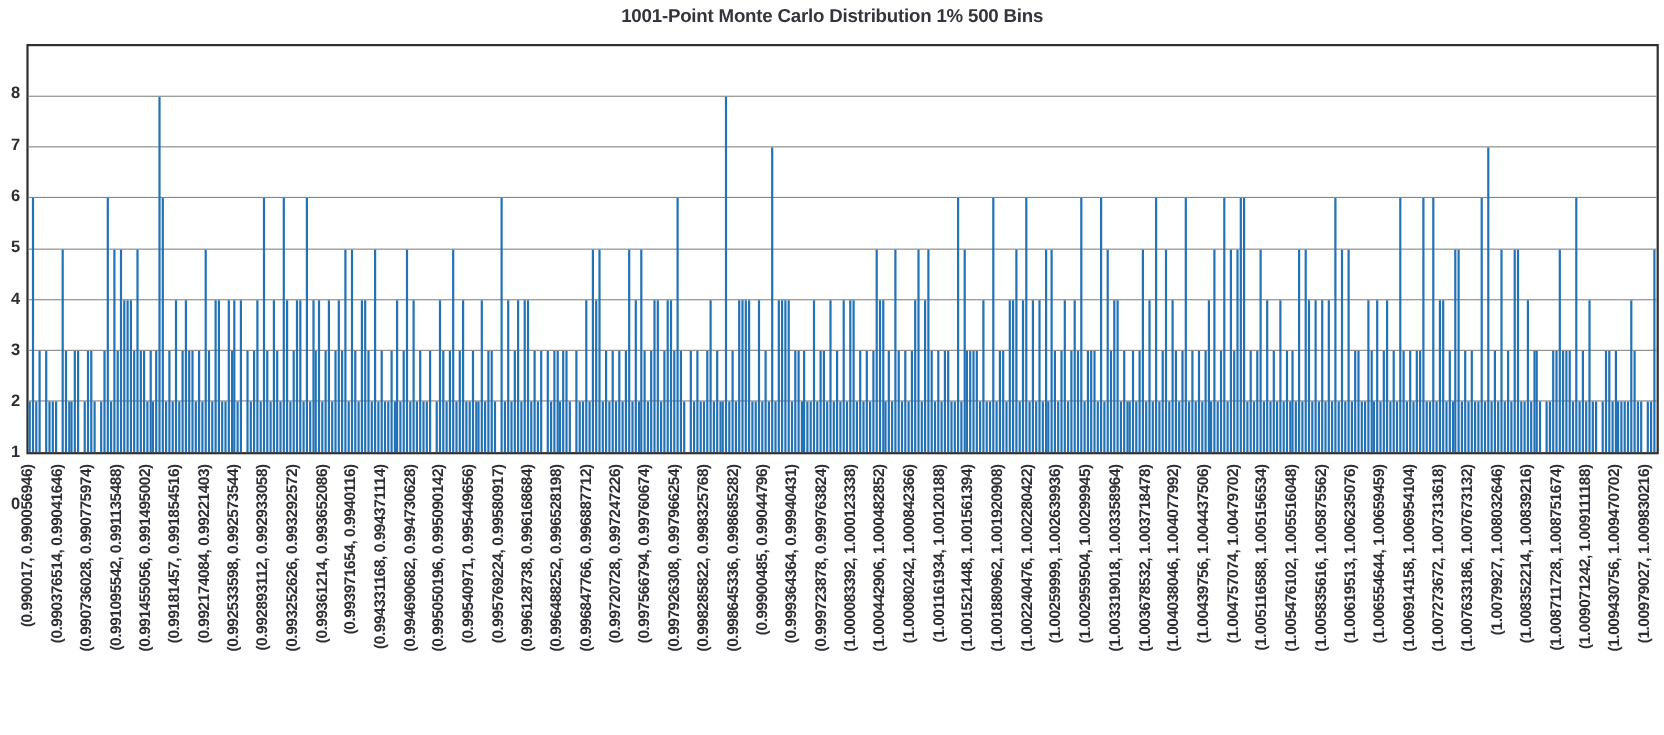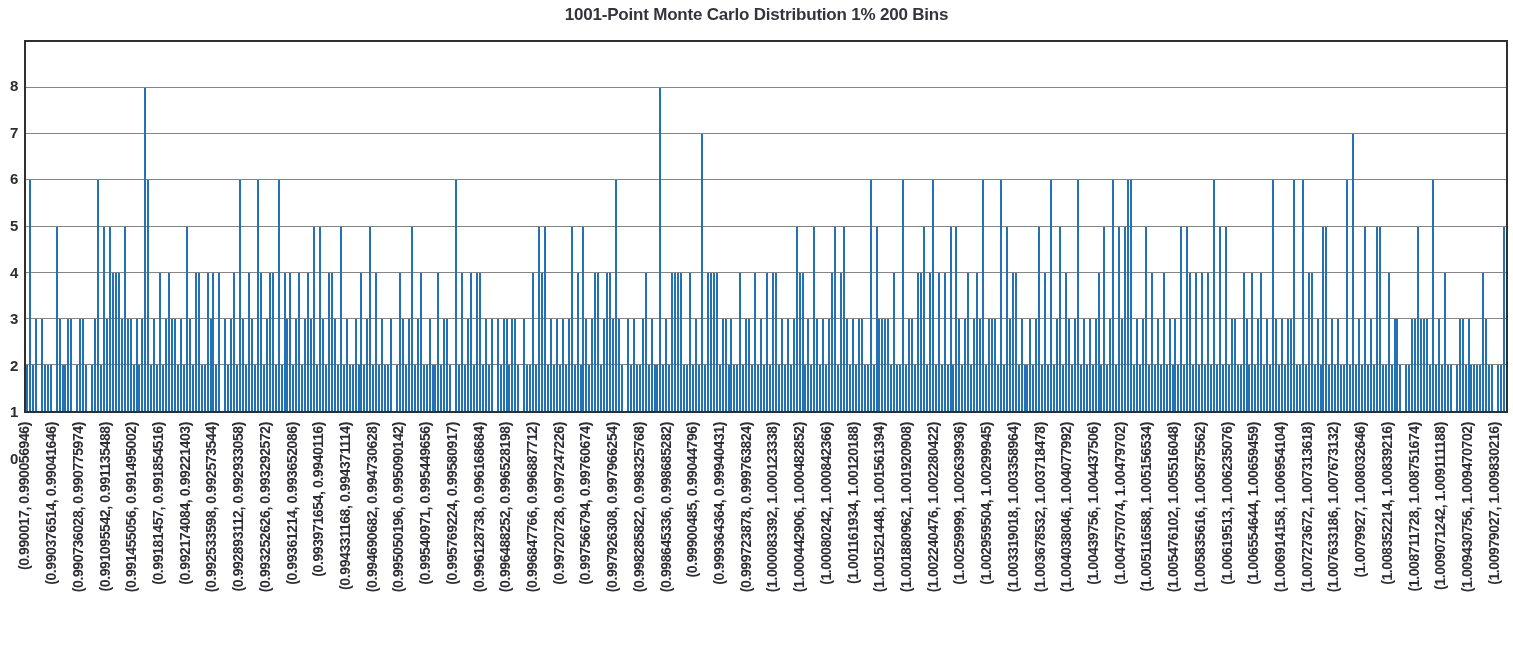--- a/index.html
+++ b/index.html
@@ -40,21 +40,21 @@
     writing-mode:vertical-rl;text-orientation:mixed;
     transform:rotate(180deg);
     font-size:14px;font-weight:700;letter-spacing:-0.4px;
     color:#2d2d33;white-space:nowrap;
     margin-left:-9px;
   }
 </style>
 </head>
 <body>
 
-<div class="chart-title">1001-Point Monte Carlo Distribution 1% 200 Bins</div>
+<div class="chart-title">1001-Point Monte Carlo Distribution 1% 500 Bins</div>
 
 <div class="figure">
   <div class="yaxis">
       <div class="ytick" style="top: 100%;">0</div>
       <div class="ytick" style="top: 87.5%;">1</div>
       <div class="ytick" style="top: 75%;">2</div>
       <div class="ytick" style="top: 62.5%;">3</div>
       <div class="ytick" style="top: 50%;">4</div>
       <div class="ytick" style="top: 37.5%;">5</div>
       <div class="ytick" style="top: 25%;">6</div>

